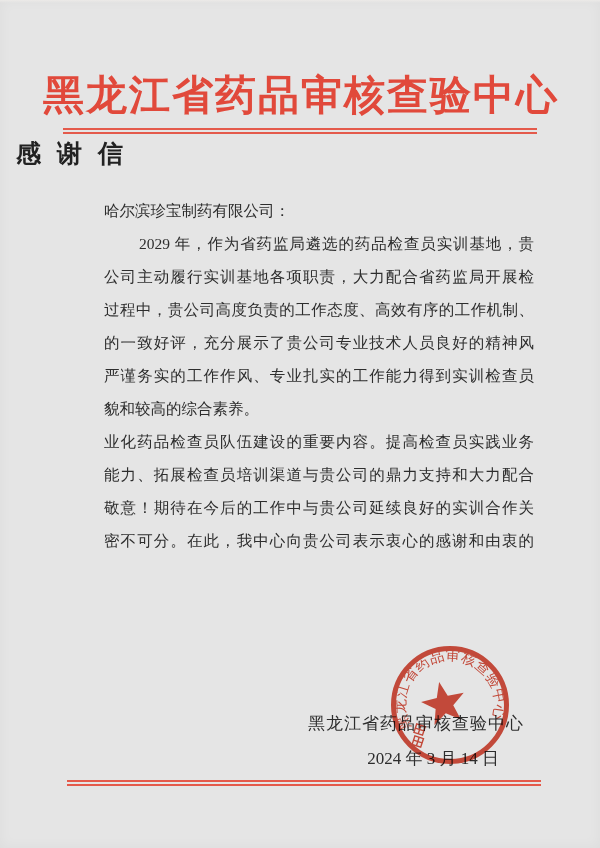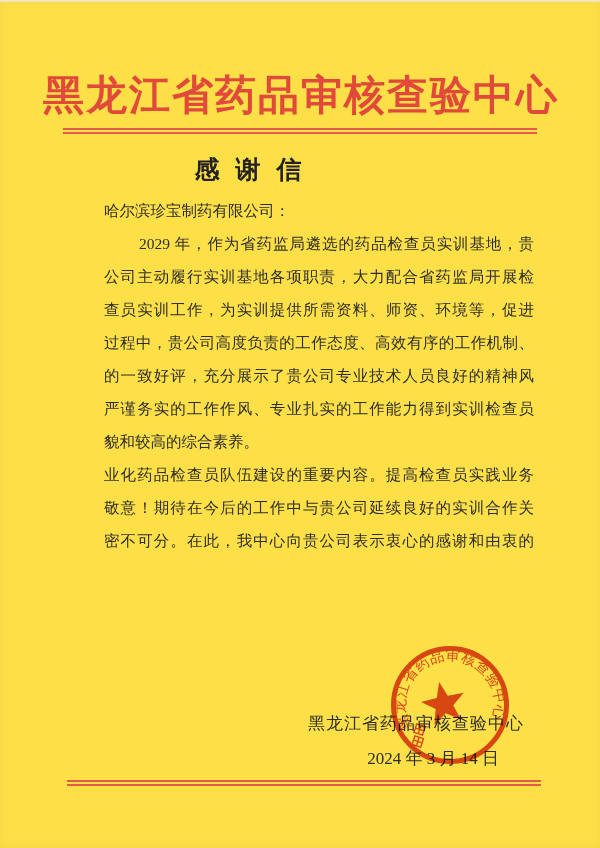--- a/index.html
+++ b/index.html
@@ -4,21 +4,21 @@
 <style>
   html, body { margin: 0; padding: 0; }
   body {
     width: 600px; height: 848px;
     background: #ffffff;
     font-family: "Liberation Serif", "DejaVu Serif", serif;
   }
   .sheet {
     position: relative;
     width: 600px; height: 848px;
-    background: #fde047;
+    background: #e5e5e5;
     overflow: hidden;
     box-shadow: inset 0 0 14px rgba(0,0,0,0.04);
   }
   .sheet::before {
     content: "";
     position: absolute; top: 0; left: 0; right: 0; height: 3px;
     background: linear-gradient(#eceae8, rgba(255,255,255,0));
   }
 
   
@@ -33,25 +33,23 @@
   .double-rule {
     position: absolute; left: 63px; width: 474px; height: 2px;
     border-top: 2px solid #e45a4b;
     border-bottom: 2px solid #e45a4b;
   }
   .rule-top { top: 128px; }
   .rule-bottom { top: 780px; left: 67px; }
 
   .letter-title {
     position: absolute; top: 137px; left: 0; width: 496px;
-    text-align: center;
     font-size: 25px; font-weight: 600;
     letter-spacing: 16px; text-indent: 16px;
     color: #222222;
-    margin-top: 16px;
   }
 
   
   .letter-body {
     position: absolute; top: 194px; left: 104px; width: 430px;
     font-size: 15.5px; line-height: 33px;
     color: #2d2d2d;
   }
   .line {
     height: 33px;
@@ -94,34 +92,34 @@
   <div class="letter-title">感谢信</div>
 
   <div class="letter-body">
     <div class="line left">哈尔滨珍宝制药有限公司：</div>
     <div>
 
         <div class="line indent">2029 年，作为省药监局遴选的药品检查员实训基地，贵</div>
 
         <div class="line">公司主动履行实训基地各项职责，大力配合省药监局开展检</div>
 
-        <div class="line">查员实训工作，为实训提供所需资料、师资、环境等，促进</div>
 
 
         <div class="line">过程中，贵公司高度负责的工作态度、高效有序的工作机制、</div>
 
         <div class="line">的一致好评，充分展示了贵公司专业技术人员良好的精神风</div>
 
         <div class="line">严谨务实的工作作风、专业扎实的工作能力得到实训检查员</div>
 
         <div class="line last">貌和较高的综合素养。</div>
 
 
         <div class="line">业化药品检查员队伍建设的重要内容。提高检查员实践业务</div>
 
+        <div class="line">能力、拓展检查员培训渠道与贵公司的鼎力支持和大力配合</div>
 
         <div class="line">敬意！期待在今后的工作中与贵公司延续良好的实训合作关</div>
 
         <div class="line">密不可分。在此，我中心向贵公司表示衷心的感谢和由衷的</div>
 
       </div>
   </div>
 
   <div class="signature">黑龙江省药品审核查验中心</div>
 

